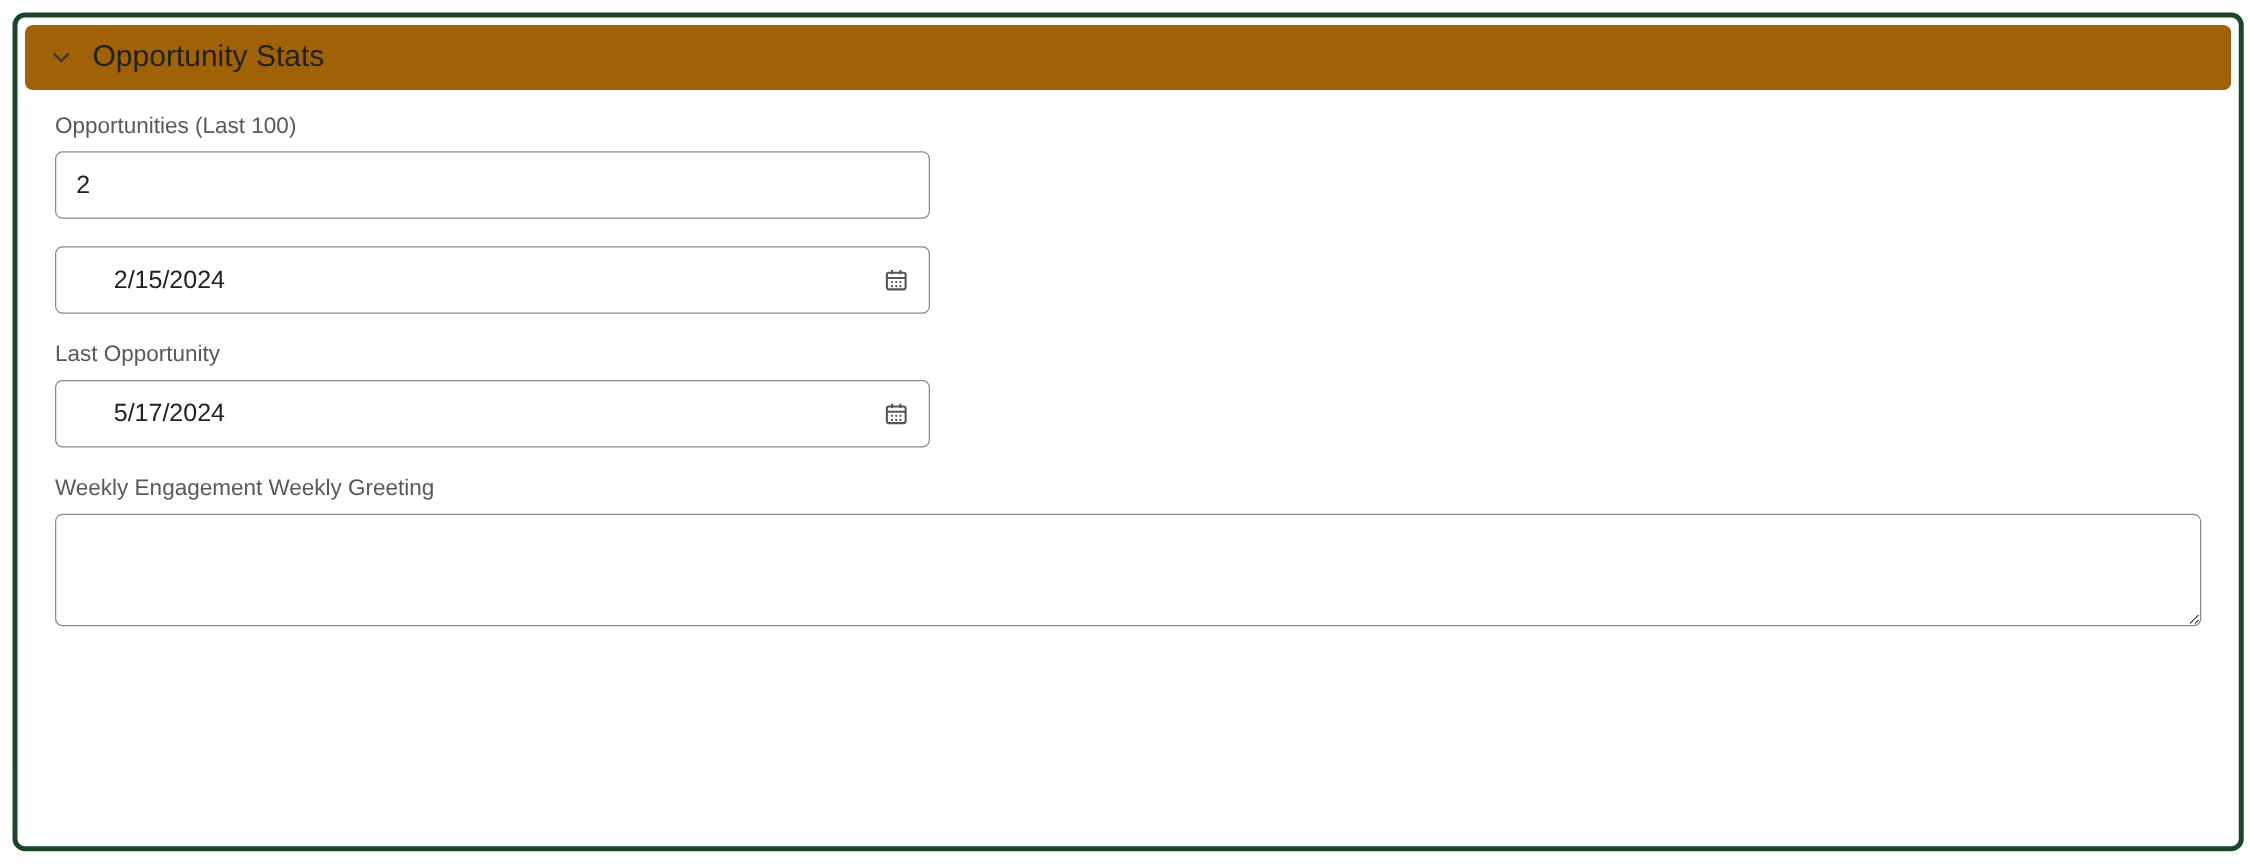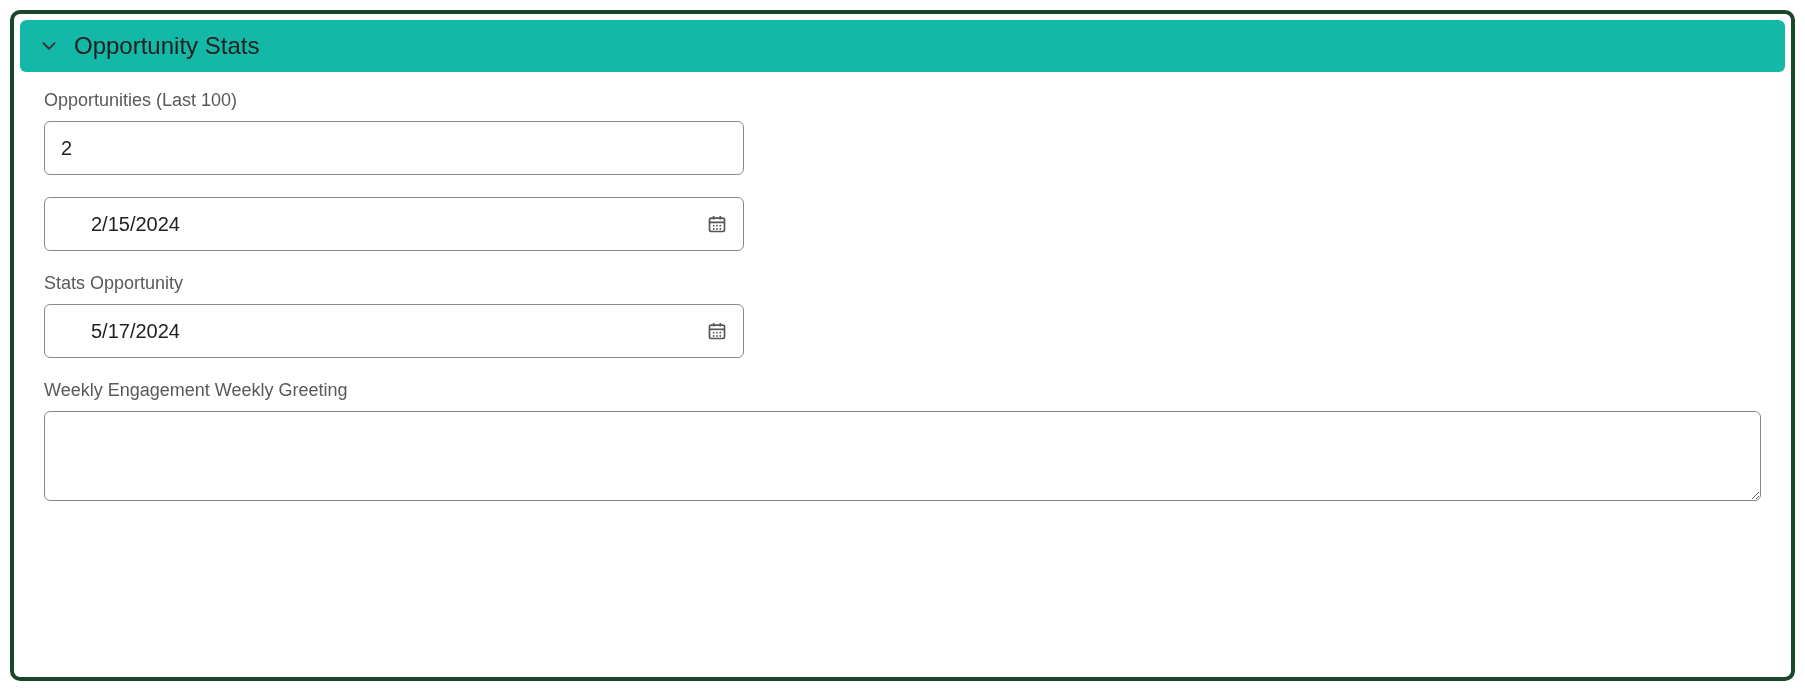--- a/index.html
+++ b/index.html
@@ -17,21 +17,21 @@
     height: 100%;
   }
   .inner-panel {
     border-radius: 6px;
     height: 100%;
     overflow: hidden;
   }
   .section-header {
     display: flex;
     align-items: center;
-    background: #14b8a6;
+    background: #a16207;
     padding: 12px 18px;
     border-radius: 6px;
     gap: 14px;
     cursor: pointer;
   }
   .chevron {
     width: 22px;
     height: 22px;
     display: flex;
     align-items: center;
@@ -139,21 +139,21 @@
                 <circle cx="16" cy="14" r="1.1"></circle>
               <circle cx="8" cy="18" r="1.1"></circle>
                 <circle cx="12" cy="18" r="1.1"></circle>
                 <circle cx="16" cy="18" r="1.1"></circle>
             </svg>
           </span>
         </div>
       </div>
 
       <div class="field-group">
-        <label class="field-label">Stats Opportunity</label>
+        <label class="field-label">Last Opportunity</label>
         <div class="date-input-wrapper">
           <input type="text" class="date-value" value="5/17/2024" style="">
           <span class="calendar-icon">
             <svg viewBox="0 0 24 24" fill="currentColor">
               <rect x="3" y="5" width="18" height="16" rx="2" fill="none" stroke="currentColor" stroke-width="2"></rect>
               <line x1="3" y1="10" x2="21" y2="10" stroke="currentColor" stroke-width="2"></line>
               <line x1="8" y1="2.5" x2="8" y2="6.5" stroke="currentColor" stroke-width="2"></line>
               <line x1="16" y1="2.5" x2="16" y2="6.5" stroke="currentColor" stroke-width="2"></line>
               <circle cx="8" cy="14" r="1.1"></circle>
                 <circle cx="12" cy="14" r="1.1"></circle>

